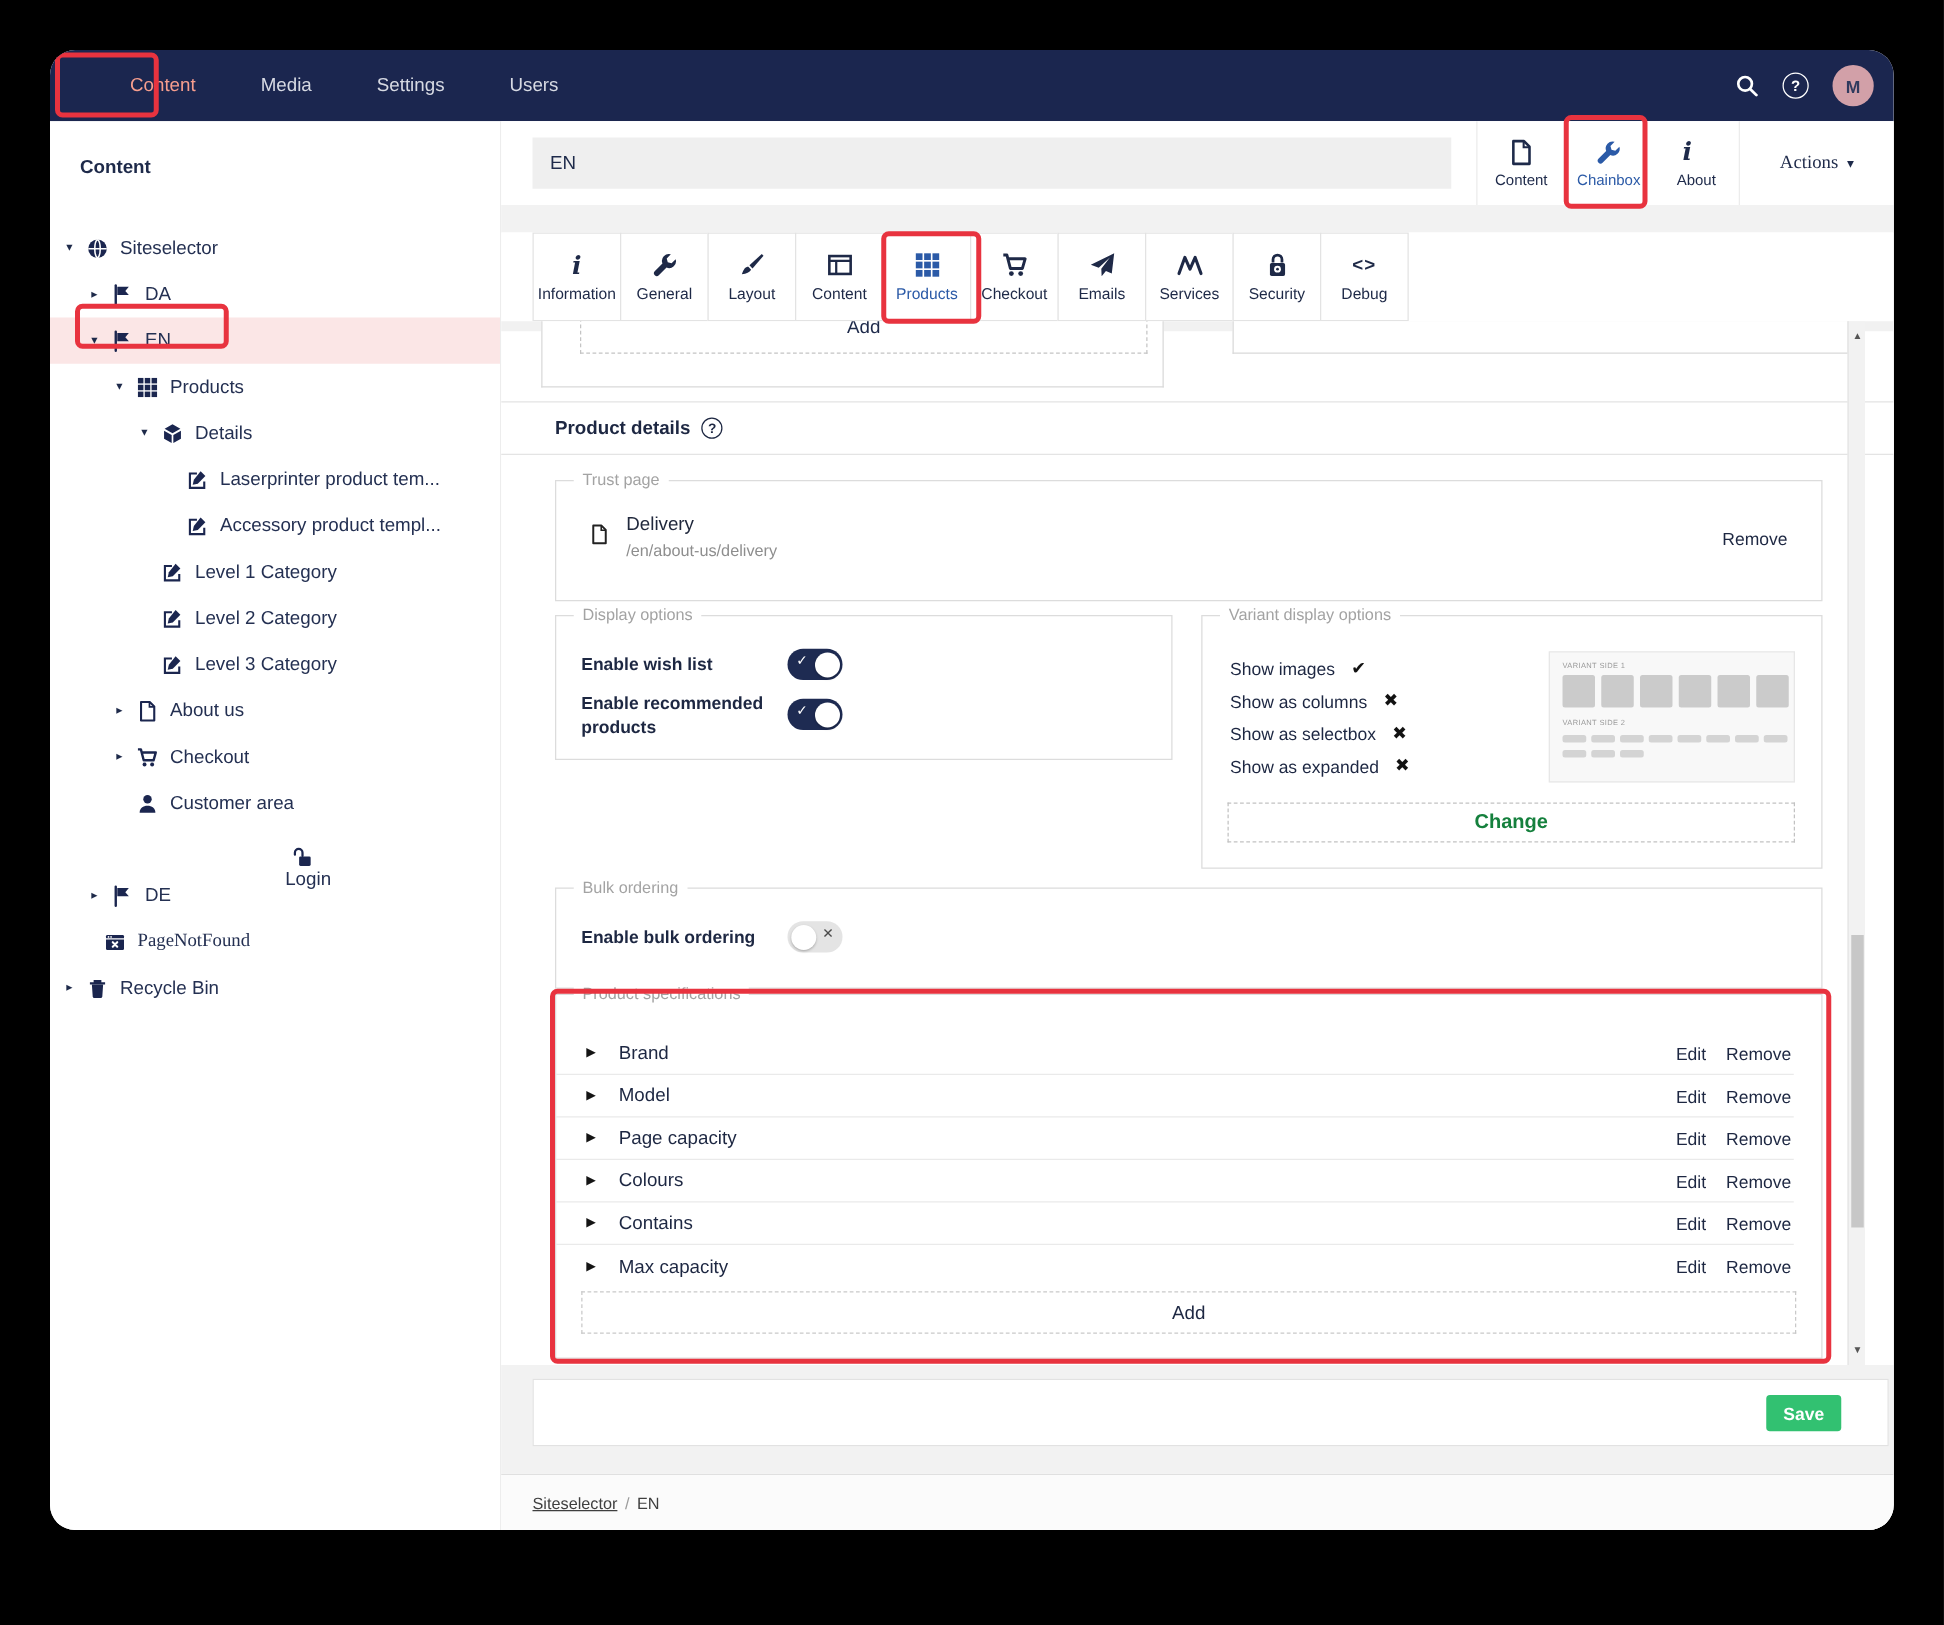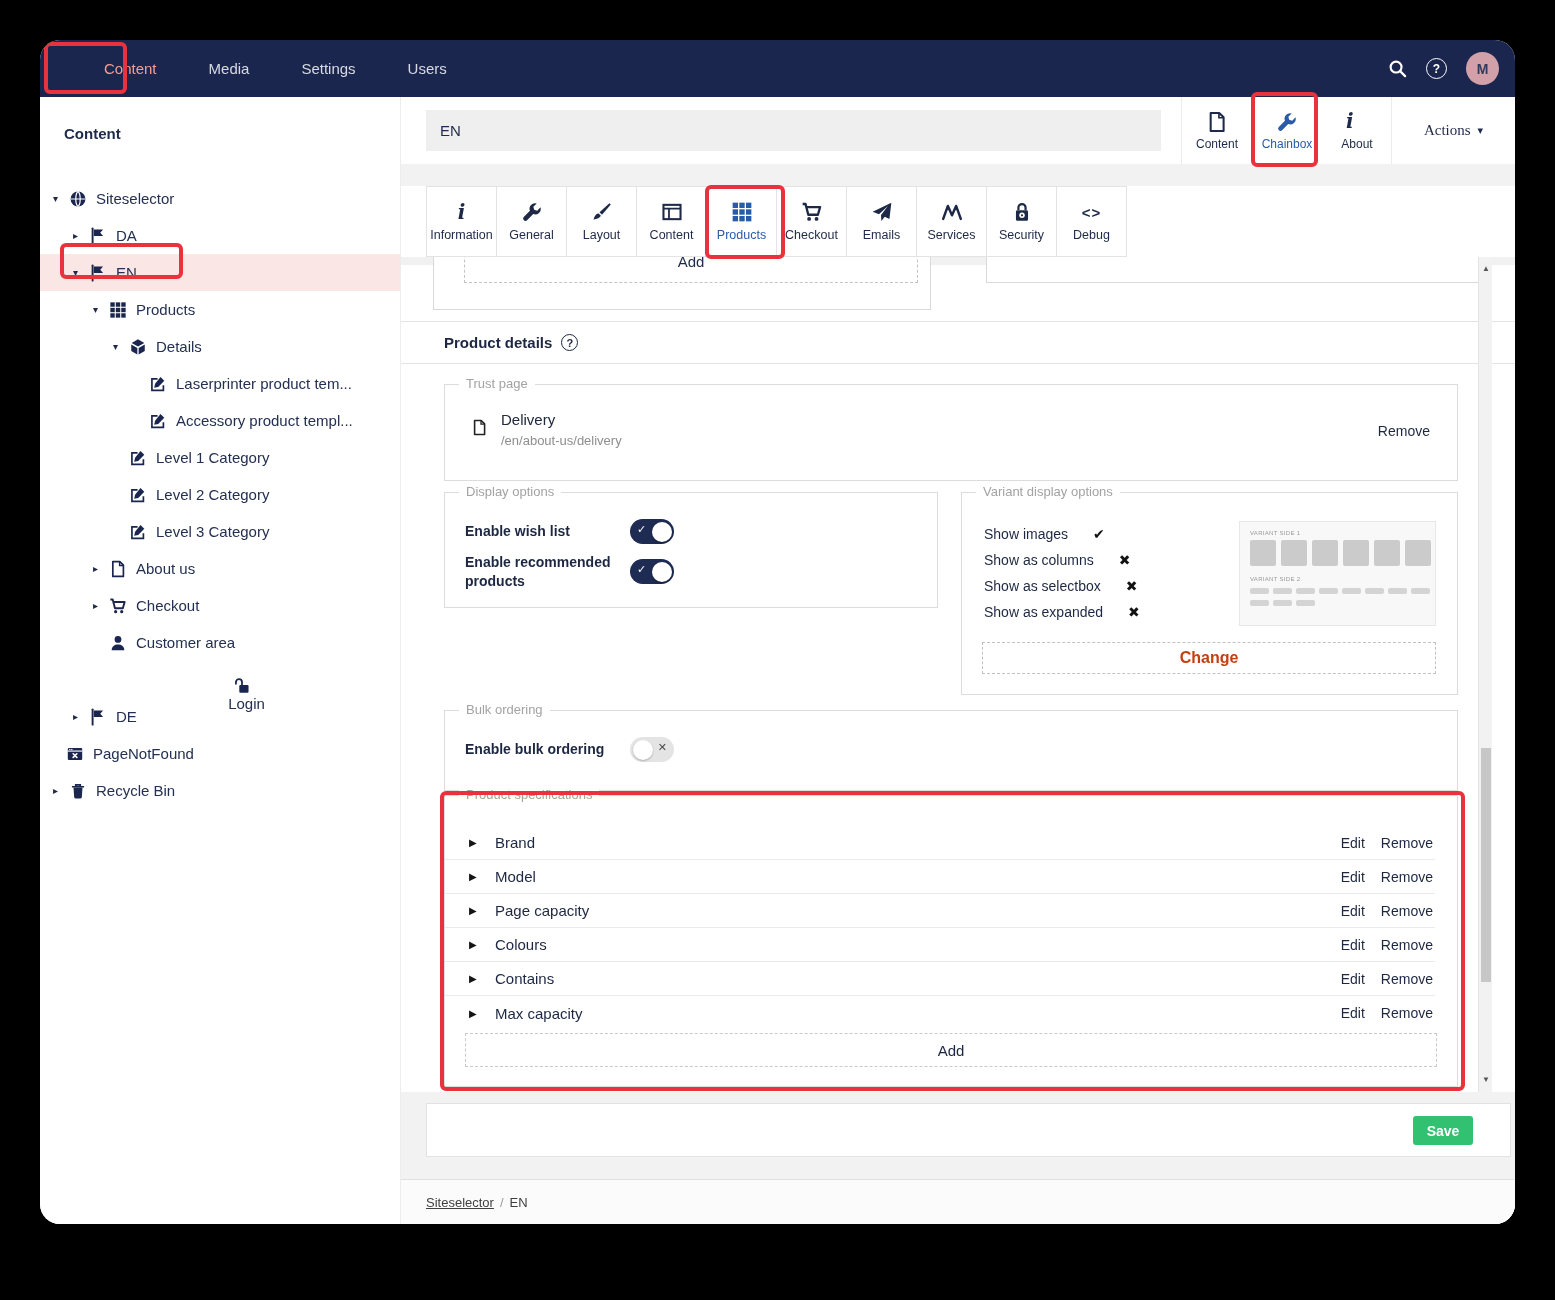--- a/index.html
+++ b/index.html
@@ -97,30 +97,30 @@
   .toggle.on{background:#1e2b52;}
   .toggle.off{background:#e4e4e4;}
   .toggle .knob{position:absolute;top:2.5px;width:20px;height:20px;border-radius:50%;background:#fff;
     box-shadow:0 1px 2px rgba(0,0,0,.25);}
   .toggle.on .knob{right:2.5px;}
   .toggle.off .knob{left:2.5px;}
   .toggle .tg-check{position:absolute;left:7px;top:5px;color:#fff;font-size:11px;line-height:1;}
   .toggle .tg-x{position:absolute;right:7px;top:5px;color:#4a4a4a;font-size:11px;font-weight:bold;line-height:1;}
 
   .fs-variant{left:560px;top:235px;width:497px;height:203px;}
-  .variant-opt{position:absolute;left:22px;font-size:14px;color:#1d2742;display:flex;align-items:center;gap:25px;}
+  .variant-opt{position:absolute;left:22px;font-size:14px;color:#1d2742;display:flex;align-items:center;gap:13px;}
   .v-mark{font-size:14px;font-weight:bold;color:#121212;}
   .variant-preview{position:absolute;left:277px;top:28px;width:197px;height:105px;background:#f8f8f8;border:1px solid #e7e7e7;}
   .vp-label{position:absolute;left:10px;font-size:6px;color:#9a9a9a;letter-spacing:.3px;}
   .vp-squares{position:absolute;left:10px;top:18px;display:flex;gap:5px;}
   .vp-squares div{width:26px;height:26px;background:#cbcbcb;border-radius:2px;}
   .vp-pills{position:absolute;left:10px;display:flex;gap:4px;}
   .vp-pills div{width:19px;height:6px;background:#d4d4d4;border-radius:2px;}
   .change-btn{position:absolute;left:20px;top:149px;width:454px;height:32px;border:1px dashed #c2c2c2;background:#fff;
-    font-family:inherit;font-size:16px;font-weight:bold;color:#c2410c;cursor:pointer;}
+    font-family:inherit;font-size:16px;font-weight:bold;color:#15803d;cursor:pointer;}
 
   .fs-bulk{left:43px;top:453px;width:1014px;height:81px;}
 
   .fs-specs{left:43px;top:538px;width:1014px;height:292px;}
   .spec-rows{position:absolute;left:0;top:30px;right:0;}
   .spec-row{position:relative;height:34px;margin:0 22px 0 0;display:flex;align-items:center;border-bottom:1px solid #eaeaea;}
   .spec-row:last-child{border-bottom:none;}
   .spec-caret{position:absolute;left:24px;font-size:10px;color:#141414;cursor:pointer;}
   .spec-name{position:absolute;left:50px;font-size:15px;color:#1d2742;}
   .spec-actions{position:absolute;right:2px;display:flex;gap:16px;font-size:14px;color:#1d2742;}
@@ -333,21 +333,21 @@
         <div class="tree-row" style="padding-left: 33px;">
           <span class="tree-caret">▸</span>
           <span class="tree-icon">
             <svg viewBox="0 0 16 16" xmlns="http://www.w3.org/2000/svg">
               <path d="M3.2 1.2 v13.6" stroke="currentColor" stroke-width="1.7" stroke-linecap="round"></path>
               <path d="M4.3 2.2 h8.2 L10 5.1 l2.5 2.9 H4.3 Z" fill="currentColor"></path>
             </svg>
           </span>
           <span class="tree-label">DE</span>
         </div>
-        <div class="tree-row" style="padding-left: 10px;">
+        <div class="tree-row" style="padding-left: 27px; font-family: Liberation Serif, serif;">
           <span class="tree-caret"></span>
           <span class="tree-icon">
             <svg viewBox="0 0 16 16" xmlns="http://www.w3.org/2000/svg">
               <rect x="1.6" y="2.6" width="12.8" height="10.8" rx="1" fill="currentColor"></rect>
               <path d="M1.6 5.4 H14.4" stroke="#fff" stroke-width="1"></path>
               <circle cx="3.4" cy="4" r=".6" fill="#fff"></circle>
               <circle cx="5.2" cy="4" r=".6" fill="#fff"></circle>
               <path d="M6.4 7.8 l3.2 3.2 M9.6 7.8 l-3.2 3.2" stroke="#fff" stroke-width="1.5" stroke-linecap="round"></path>
             </svg>
           </span>

